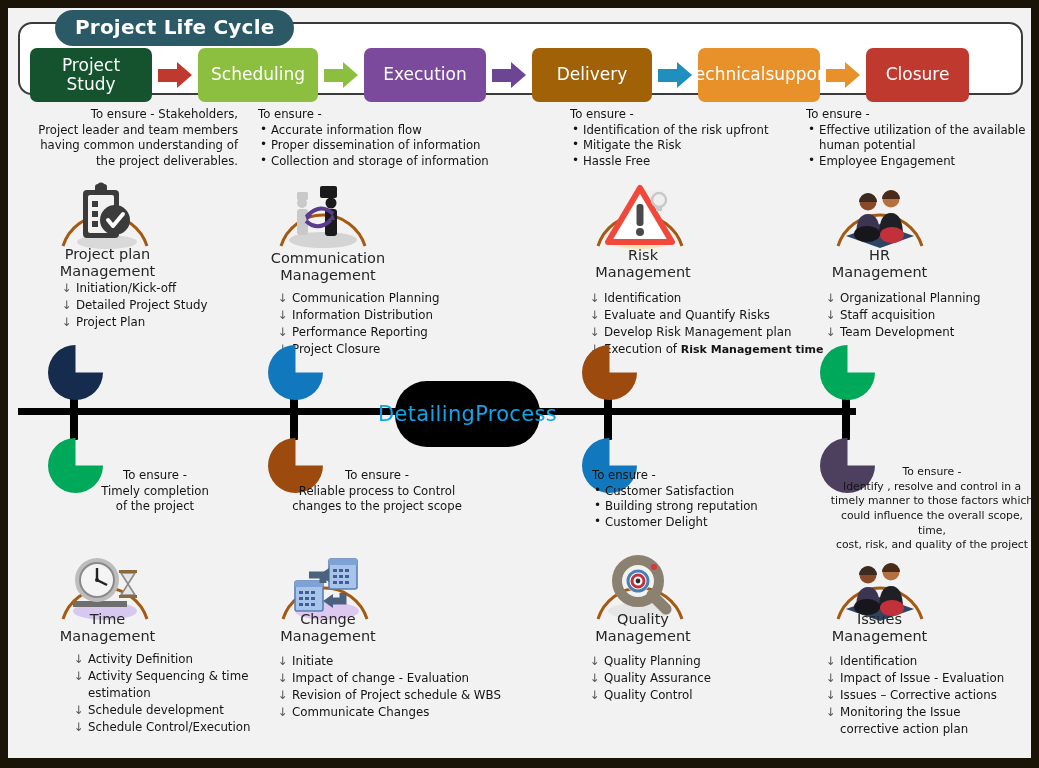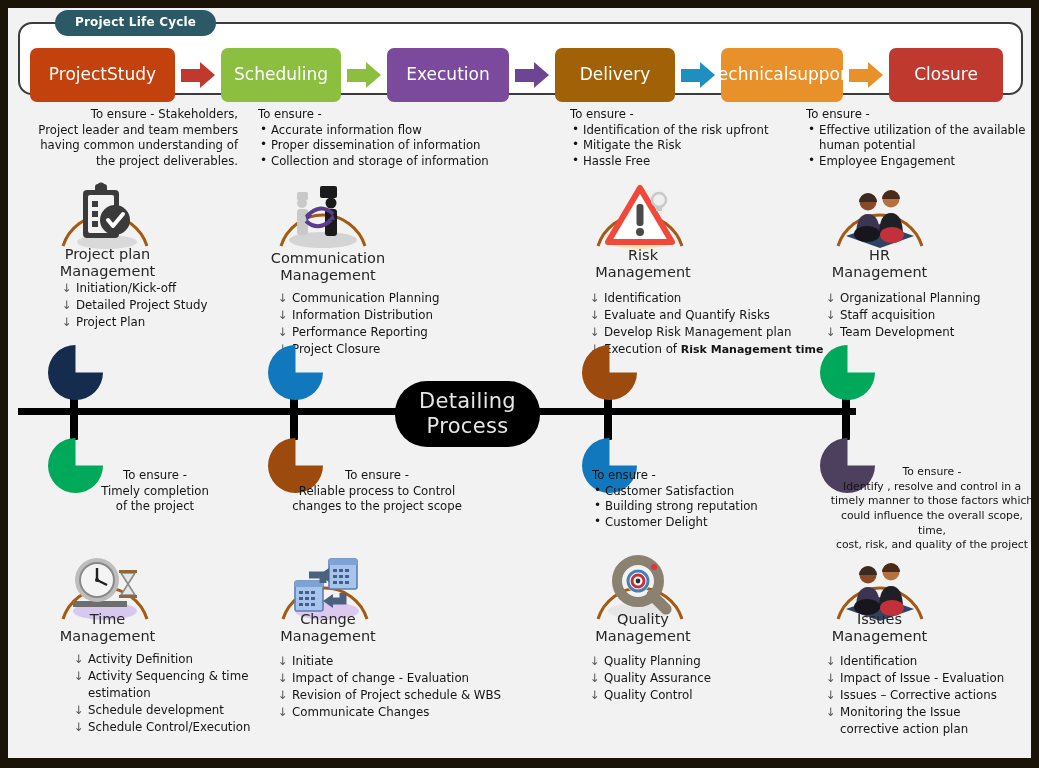--- a/index.html
+++ b/index.html
@@ -16,21 +16,21 @@
 
   
   .lifecycle-panel{
     position:absolute;left:18px;top:22px;width:1005px;height:73px;
     background:#ffffff;border:2px solid #3b3b3b;border-radius:14px;
     box-sizing:border-box;
   }
   .lifecycle-title{
     position:absolute;left:55px;top:10px;z-index:5;
     background:#2b5a66;color:#ffffff;border-radius:18px;
-    padding:5px 20px 7px 20px;font-size:12px;font-weight:600;
+    padding:5px 20px 7px 20px;font-size:20px;font-weight:600;
     letter-spacing:.2px;white-space:nowrap;
     font-family:"DejaVu Sans","Liberation Sans",sans-serif;
   }
   .phase-row{
     position:absolute;left:30px;top:48px;width:985px;height:54px;
     display:flex;align-items:center;z-index:3;
   }
   .phase{
     height:54px;border-radius:7px;display:flex;align-items:center;
     justify-content:center;text-align:center;color:#fff;font-size:17px;
@@ -68,38 +68,38 @@
   
   .iconwrap{position:absolute;width:96px;height:80px;}
   .iconwrap svg{display:block;}
 
   
   .tl-line{position:absolute;left:18px;top:408px;width:838px;height:7px;background:#000;}
   .tl-tick{position:absolute;width:8px;height:58px;background:#000;border-radius:1px;}
   .pieq{position:absolute;width:55px;height:55px;}
 
   .badge{
-    position:absolute;background:#000;color:#e5e5e5;border-radius:32px;
-    display:flex;flex-direction:column;align-items:center;justify-content:center;
+    position:absolute;background:#000;color:#0ea5e9;border-radius:32px;
+    display:flex;flex-direction:row;align-items:center;justify-content:center;
     font-size:21px;line-height:1.18;letter-spacing:.3px;
   }
 </style>
 </head>
 <body>
 
 <div id="stage">
   <div class="leftbar"></div>
   <div class="rightbar"></div>
   <div class="topbar"></div>
   <div class="botbar"></div>
 
   <div class="lifecycle-panel"></div>
   <div class="lifecycle-title">Project Life Cycle</div>
   <div class="phase-row" id="phase-row">
-      <div class="phase" style="background: #c2410c; width: 145px;">
+      <div class="phase" style="background: #14532d; width: 122px; flex-direction: column;">
         <span style="display: block;">Project</span>
         <span style="display: block;">Study</span>
       </div>
       <div class="arrow">
         <div style="background: rgb(192, 57, 46);"></div>
         <span style="border-left: 15px solid rgb(192, 57, 46);"></span>
       </div>
       <div class="phase" style="background: rgb(140, 191, 64); width: 120px;">
         <span style="display: block;">Scheduling</span>
       </div>
@@ -122,21 +122,21 @@
         <span style="border-left: 15px solid rgb(31, 143, 192);"></span>
       </div>
       <div class="phase" style="background: rgb(232, 144, 42); width: 122px;">
         <span style="display: block;">Technical</span>
         <span style="display: block;">support</span>
       </div>
       <div class="arrow">
         <div style="background: rgb(232, 144, 42);"></div>
         <span style="border-left: 15px solid rgb(232, 144, 42);"></span>
       </div>
-      <div class="phase" style="background: rgb(192, 57, 46); width: 114px;">
+      <div class="phase" style="background: rgb(192, 57, 46); width: 103px;">
         <span style="display: block;">Closure</span>
       </div>
     </div>
 
   <div id="upper">
       <div class="ens" style="left: 24px; top: 107px; width: 214px; text-align: right;">
         <span class="hd">To ensure  -  Stakeholders,</span>
         <span class="plain">Project leader and team members</span>
         <span class="plain">having common understanding of</span>
         <span class="plain">the project deliverables.</span>

